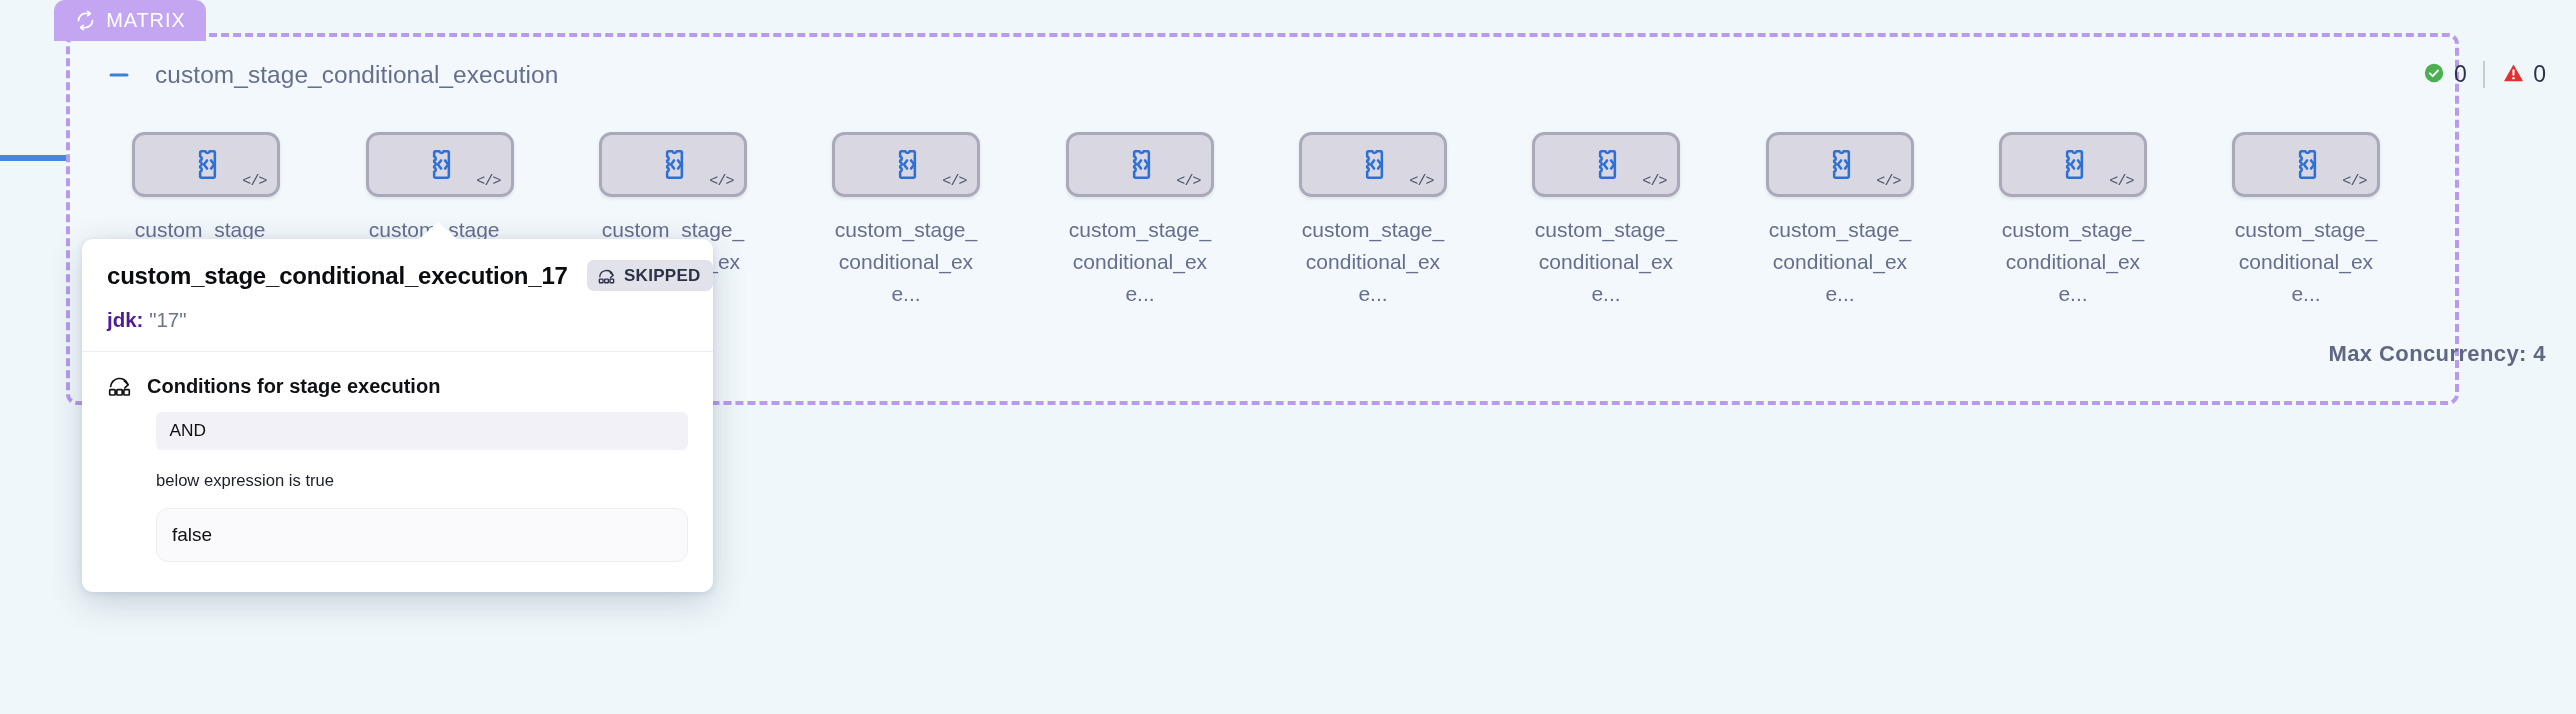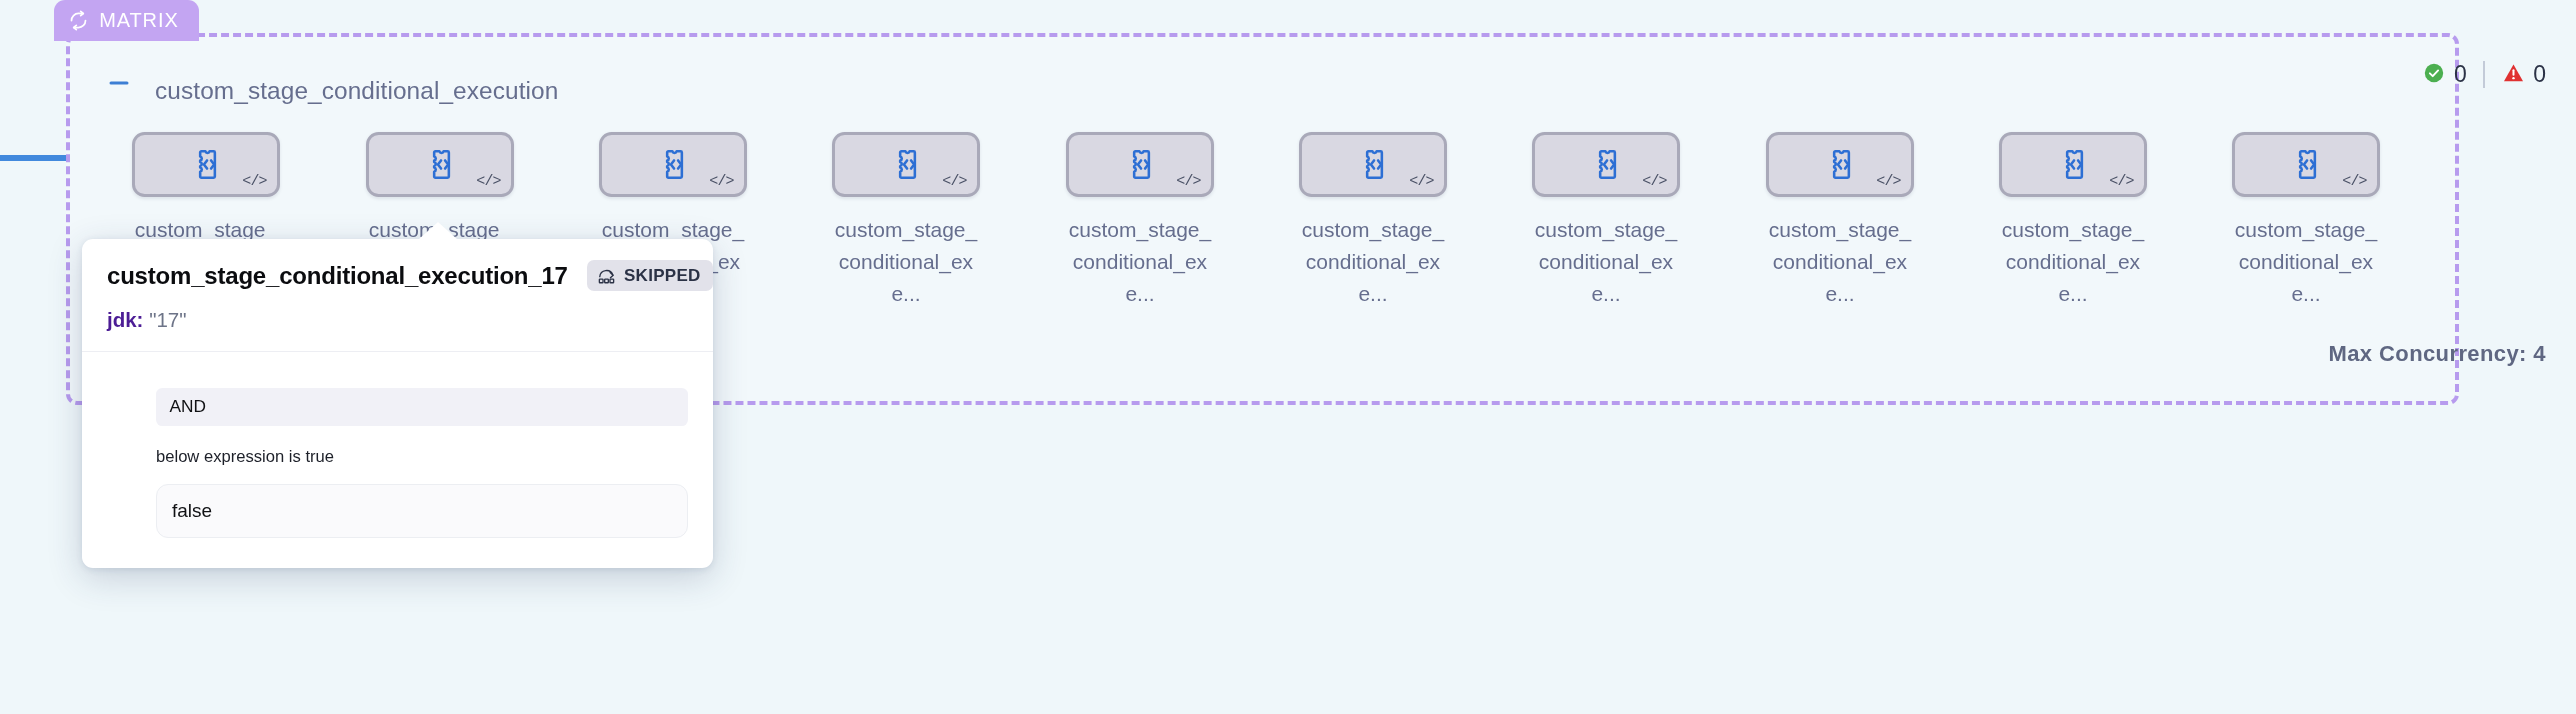--- a/index.html
+++ b/index.html
@@ -44,21 +44,21 @@
 
   
   .matrix-badge {
     position: absolute;
     left: 54px;
     top: 0px;
     display: flex;
     align-items: center;
     gap: 10.2px;
     height: 41px;
-    padding: 0 20px 0 14px;
+    padding: 0 20px 0 21px;
     background: #c3a5f2;
     border-radius: 11px 11px 0 0;
     z-index: 6;
   }
   .matrix-badge .label {
     color: #ffffff;
     font-size: 20px;
     font-weight: 400;
     letter-spacing: 0.9px;
   }
@@ -76,21 +76,20 @@
   }
   .collapse-icon {
     width: 24px; height: 24px; display: block;
   }
   .group-title {
     font-size: 24.4px;
     color: #666e8e;
     font-weight: 400;
     letter-spacing: 0.1px;
     white-space: nowrap;
-    margin-top: 16px;
   }
 
   
   .status-counters {
     position: absolute;
     right: 30px;
     top: 61px;
     display: flex;
     align-items: center;
     gap: 13.4px;
@@ -479,20 +478,32 @@
           <span class="badge-text">SKIPPED</span>
         </span>
       </div>
       <div class="tooltip-meta">
         <b>jdk:</b>
         <span>"17"</span>
       </div>
     </div>
 
     <div class="tooltip-body">
+      <div class="cond-head">
+        <span>
+          <svg class="cond-icon" viewBox="0 0 24 22" fill="none" stroke="#101114" stroke-width="1.6" stroke-linecap="round" stroke-linejoin="round">
+            <path d="M3.5 11.5 A8.5 8.5 0 0 1 20 9.5"></path>
+            <polyline points="16.6 6.2 20.4 9.6 17 12.9"></polyline>
+            <rect x="2.6" y="14.4" width="5.2" height="5.2" rx="0.7"></rect>
+            <rect x="9.4" y="14.4" width="5.2" height="5.2" rx="0.7"></rect>
+            <rect x="16.2" y="14.4" width="5.2" height="5.2" rx="0.7"></rect>
+          </svg>
+        </span>
+        <span class="cond-title">Conditions for stage execution</span>
+      </div>
       <div class="and-pill">AND</div>
       <div class="expr-note">below expression is true</div>
       <div class="expr-box">false</div>
     </div>
   </div>
 
 </div>
 
 
 </body></html>

